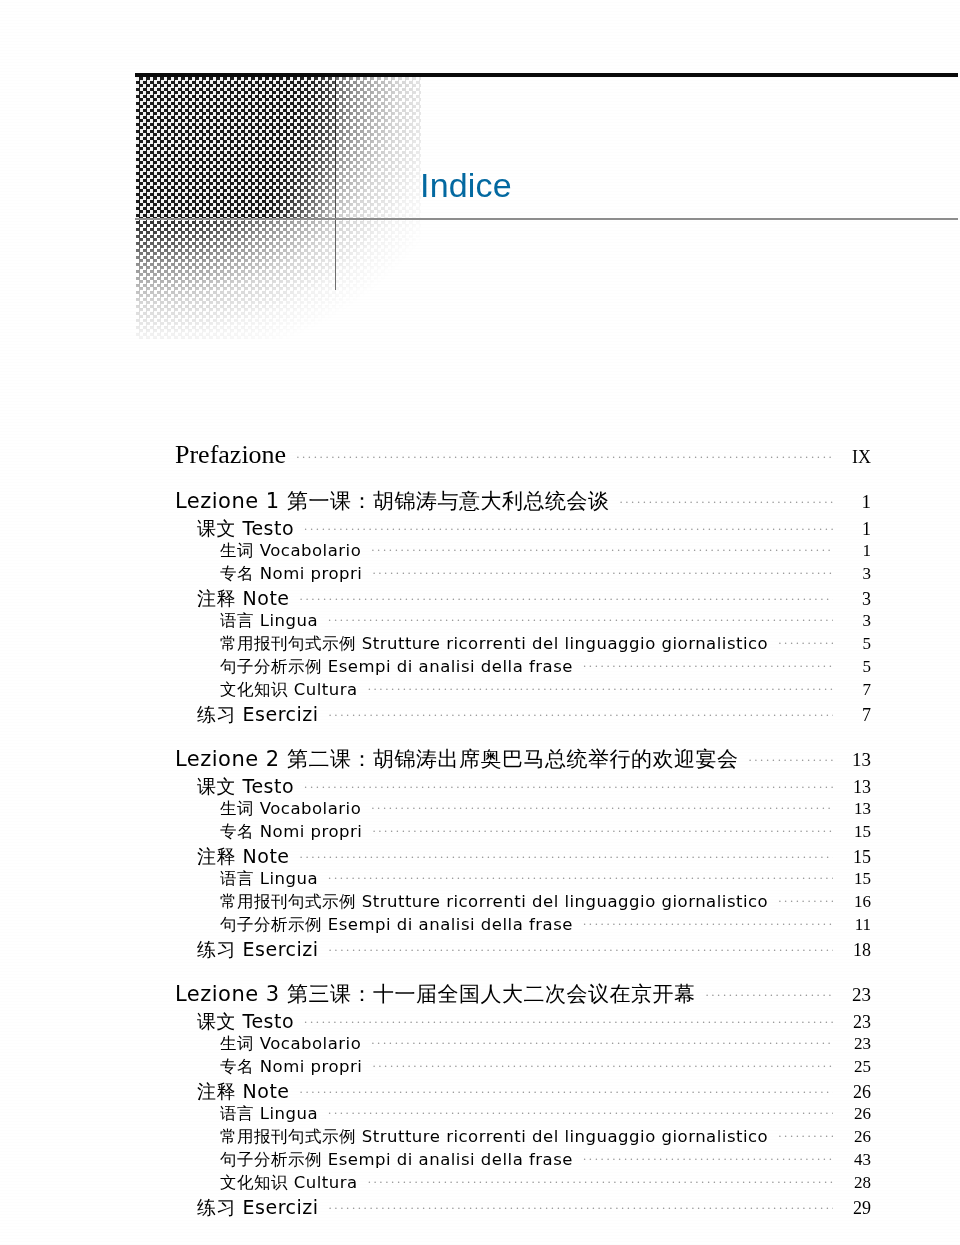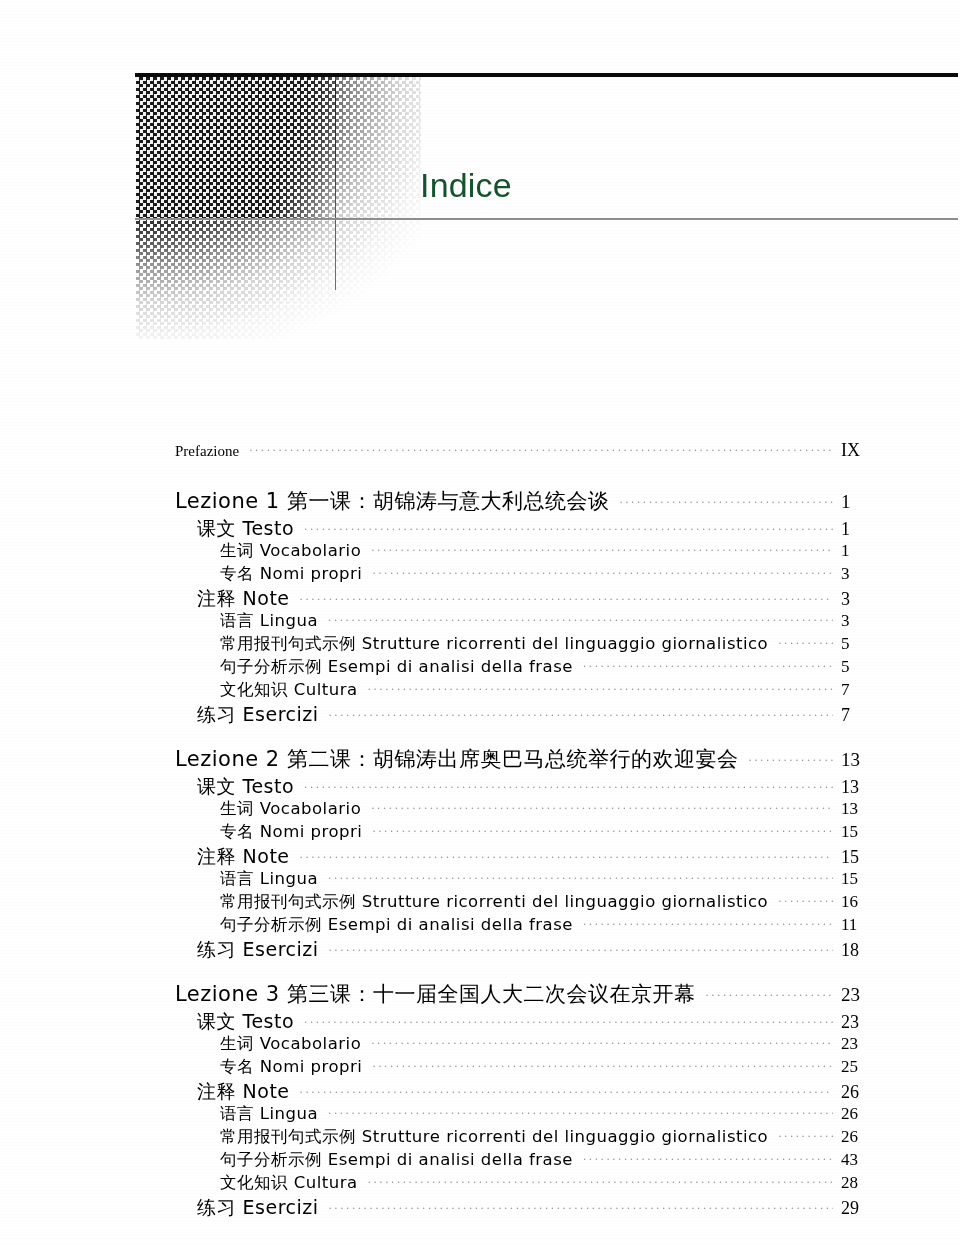--- a/index.html
+++ b/index.html
@@ -105,21 +105,21 @@
     background: rgba(0,0,0,.55);
   }
 
   .page-title {
     position: absolute;
     left: 420px; top: 168px;
     font-family: "Liberation Sans", "DejaVu Sans", sans-serif;
     font-size: 34px;
     font-weight: 400;
     letter-spacing: .2px;
-    color: #14532d;
+    color: #0369a1;
     line-height: 1;
   }
 
   
   #toc {
     position: absolute;
     left: 175px;
     top: 440px;
     width: 696px;
   }
@@ -148,37 +148,38 @@
     position: absolute;
     left: 0; bottom: 0.08em;
     font-size: 13px;
     letter-spacing: 2.6px;
     color: #9a9a9a;
     white-space: nowrap;
   }
   .toc-page {
     flex: 0 0 auto;
     width: 30px;
+    text-align: right;
     padding-left: 4px;
   }
 
   
   .lvl0 .toc-label { font-size: 21px; }
   .lvl0 .toc-page  { font-size: 19px; }
   .lvl0 { height: 29px; }
 
   .lvl1 { padding-left: 22px; height: 24px; }
   .lvl1 .toc-label { font-size: 19px; }
   .lvl1 .toc-page  { font-size: 18px; }
 
   .lvl2 { padding-left: 45px; height: 23px; }
   .lvl2 .toc-label { font-size: 16.5px; }
   .lvl2 .toc-page  { font-size: 17px; }
 
-  .pref .toc-label { font-size: 15px; }
+  .pref .toc-label { font-size: 26px; }
   .pref .toc-page  { font-size: 18px; }
   .pref { height: 28px; }
 
   .cjk {
     font-family: "DejaVu Sans", "Liberation Sans", sans-serif;
     letter-spacing: .5px;
   }
   .lat { font-family: "Liberation Serif", "DejaVu Serif", serif; }
 </style>
 </head>

